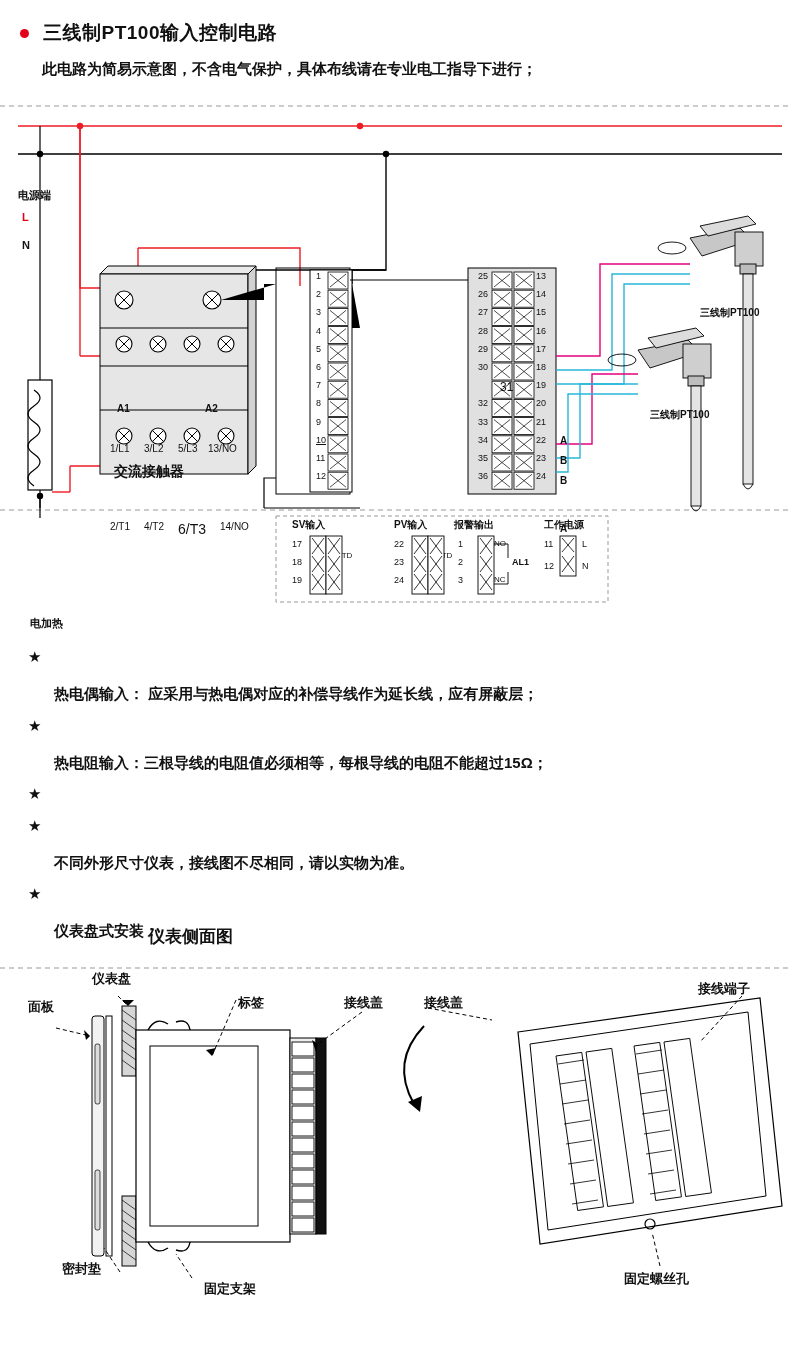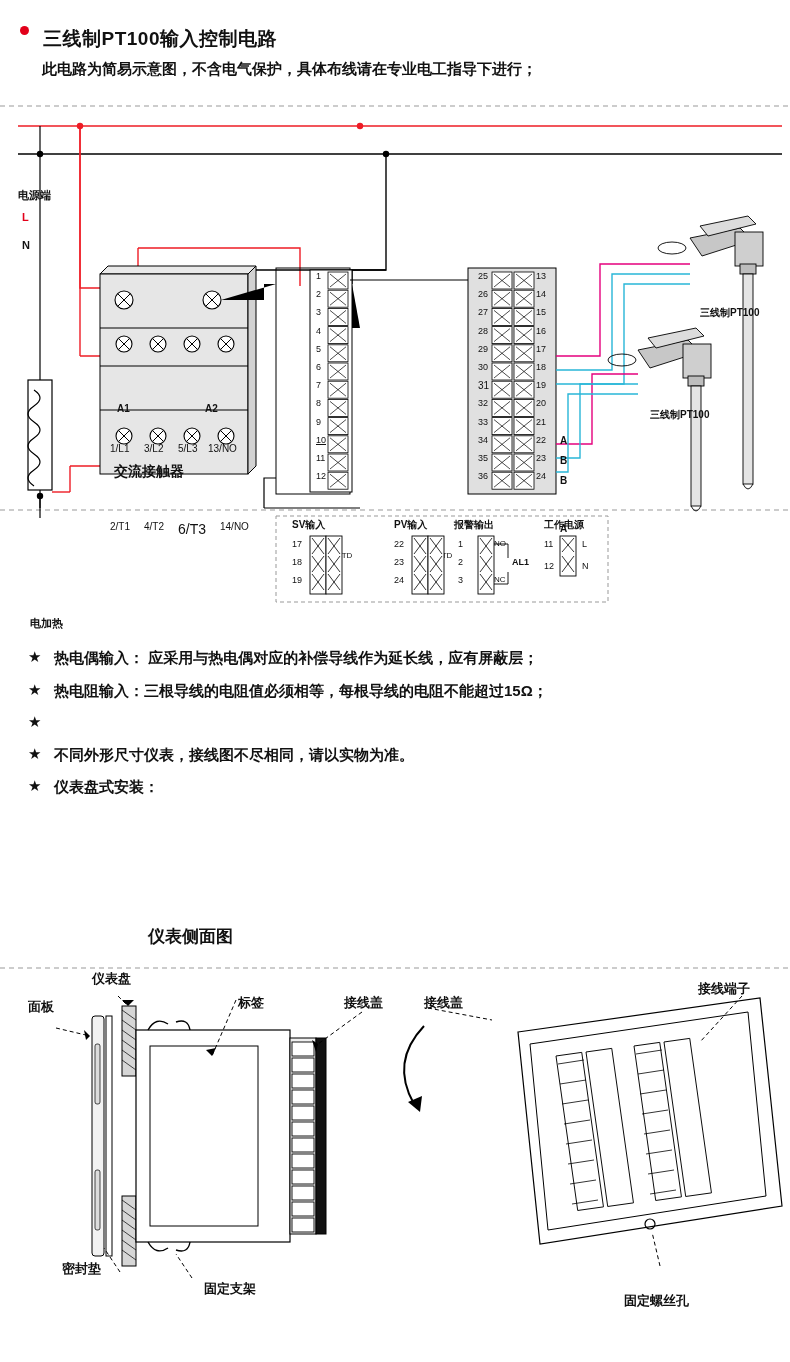--- a/index.html
+++ b/index.html
@@ -7,38 +7,38 @@
     width:790px;height:1362px;
     background:#ffffff;
     font-family:"Liberation Sans","DejaVu Sans",sans-serif;
     color:#111;
     position:relative;
     overflow:hidden;
   }
   .page{position:relative;width:790px;height:1362px;}
 
   
-  .title-row{position:absolute;left:20px;top:26px;display:flex;align-items:flex-start;}
+  .title-row{position:absolute;left:20px;top:20px;display:flex;align-items:center;}
   .bullet{width:9px;height:9px;border-radius:50%;background:#e2001a;margin-right:14px;}
   .title{font-size:19px;font-weight:bold;letter-spacing:.5px;}
   .subtitle{position:absolute;left:42px;top:60px;font-size:15px;font-weight:bold;}
 
   
   .t{position:absolute;font-size:11px;line-height:1;white-space:nowrap;}
   .t.b{font-weight:bold;}
   .t.red{color:#e2001a;}
 
   
   #wiring{position:absolute;left:0;top:88px;}
 
   
   .notes{position:absolute;left:28px;top:648px;width:740px;}
   .note{display:flex;align-items:flex-start;margin-bottom:13px;}
   .star{color:#111;font-size:15px;width:26px;flex:0 0 26px;text-align:left;line-height:1.25;}
-  .note-text{font-size:15px;font-weight:bold;line-height:1.3;}
+  .note-text{font-size:15px;font-weight:bold;line-height:1.3;margin-top:36px;}
   .para{position:absolute;left:28px;top:838px;width:726px;font-size:15px;font-weight:bold;line-height:1.55;text-indent:30px;}
 
   .side-title{position:absolute;left:148px;top:925px;font-size:17px;font-weight:bold;}
 
   
   #sideview{position:absolute;left:0;top:960px;}
 
   .footer{position:absolute;left:46px;top:1320px;font-size:15px;font-weight:bold;}
 </style>
 </head>
@@ -299,21 +299,21 @@
       <span class="t" style="position: absolute; left: 316px; top: 472.2px; font-size: 9px;">12</span>
     </div>
 
   <div id="right-terms-l">
       <span class="t" style="position: absolute; left: 478px; top: 272px; font-size: 9px;">25</span>
       <span class="t" style="position: absolute; left: 478px; top: 290.2px; font-size: 9px;">26</span>
       <span class="t" style="position: absolute; left: 478px; top: 308.4px; font-size: 9px;">27</span>
       <span class="t" style="position: absolute; left: 478px; top: 326.6px; font-size: 9px;">28</span>
       <span class="t" style="position: absolute; left: 478px; top: 344.8px; font-size: 9px;">29</span>
       <span class="t" style="position: absolute; left: 478px; top: 363px; font-size: 9px;">30</span>
-      <span class="t" style="position: absolute; left: 478px; top: 381.2px; font-size: 10px;">31</span>
+      <span class="t" style="position: absolute; left: 500px; top: 381.2px; font-size: 12px;">31</span>
       <span class="t" style="position: absolute; left: 478px; top: 399.4px; font-size: 9px;">32</span>
       <span class="t" style="position: absolute; left: 478px; top: 417.6px; font-size: 9px;">33</span>
       <span class="t" style="position: absolute; left: 478px; top: 435.8px; font-size: 9px;">34</span>
       <span class="t" style="position: absolute; left: 478px; top: 454px; font-size: 9px;">35</span>
       <span class="t" style="position: absolute; left: 478px; top: 472.2px; font-size: 9px;">36</span>
     </div>
   <div id="right-terms-r">
       <span class="t" style="position: absolute; left: 536px; top: 272px; font-size: 9px;">13</span>
       <span class="t" style="position: absolute; left: 536px; top: 290.2px; font-size: 9px;">14</span>
       <span class="t" style="position: absolute; left: 536px; top: 308.4px; font-size: 9px;">15</span>
@@ -484,17 +484,17 @@
 
   <div>
     <span class="t b" style="left:92px;top:972px;font-size:13px;">仪表盘</span>
     <span class="t b" style="left:28px;top:1000px;font-size:13px;">面板</span>
     <span class="t b" style="left:238px;top:996px;font-size:13px;">标签</span>
     <span class="t b" style="left:344px;top:996px;font-size:13px;">接线盖</span>
     <span class="t b" style="left:424px;top:996px;font-size:13px;">接线盖</span>
     <span class="t b" style="left:698px;top:982px;font-size:13px;">接线端子</span>
     <span class="t b" style="left:62px;top:1262px;font-size:13px;">密封垫</span>
     <span class="t b" style="left:204px;top:1282px;font-size:13px;">固定支架</span>
-    <span class="t b" style="left:624px;top:1272px;font-size:13px;margin-top:22px;">固定螺丝孔</span>
+    <span class="t b" style="left:624px;top:1272px;font-size:13px;">固定螺丝孔</span>
   </div>
 
 
 </div>
 
 </body></html>

